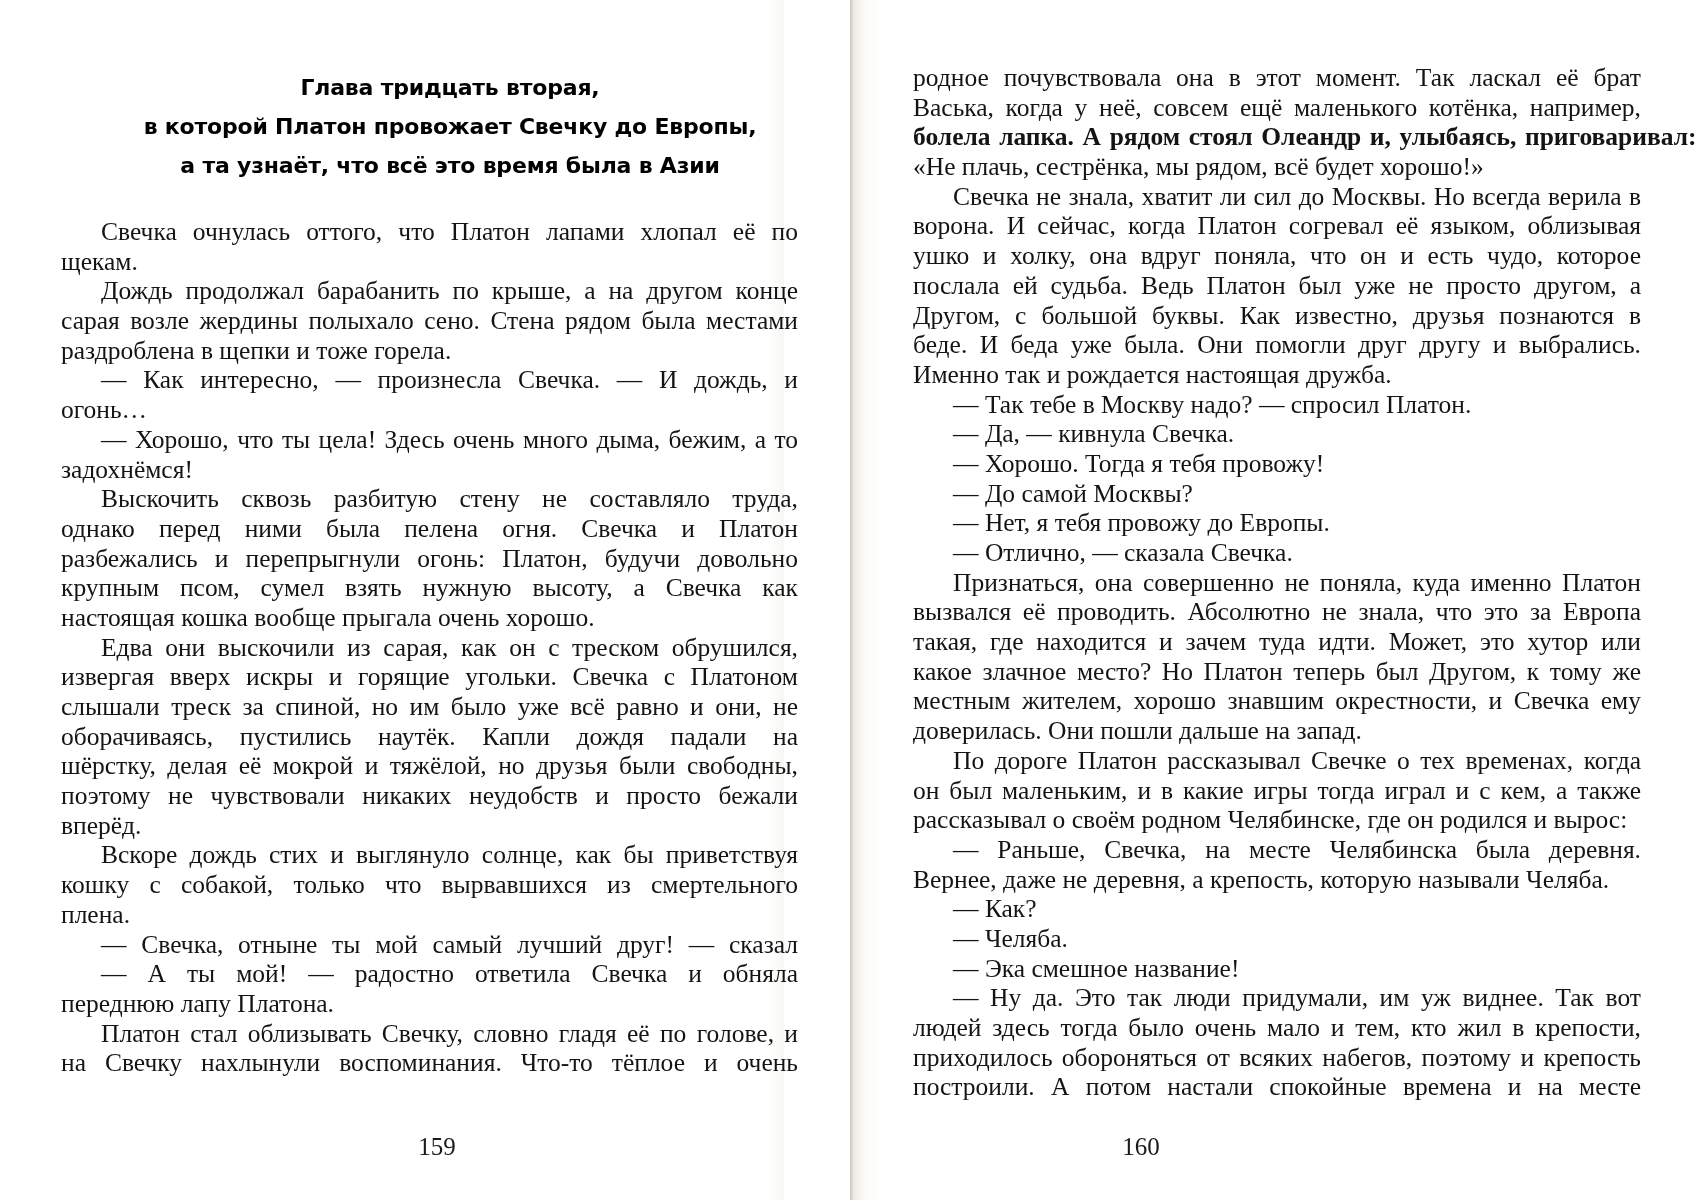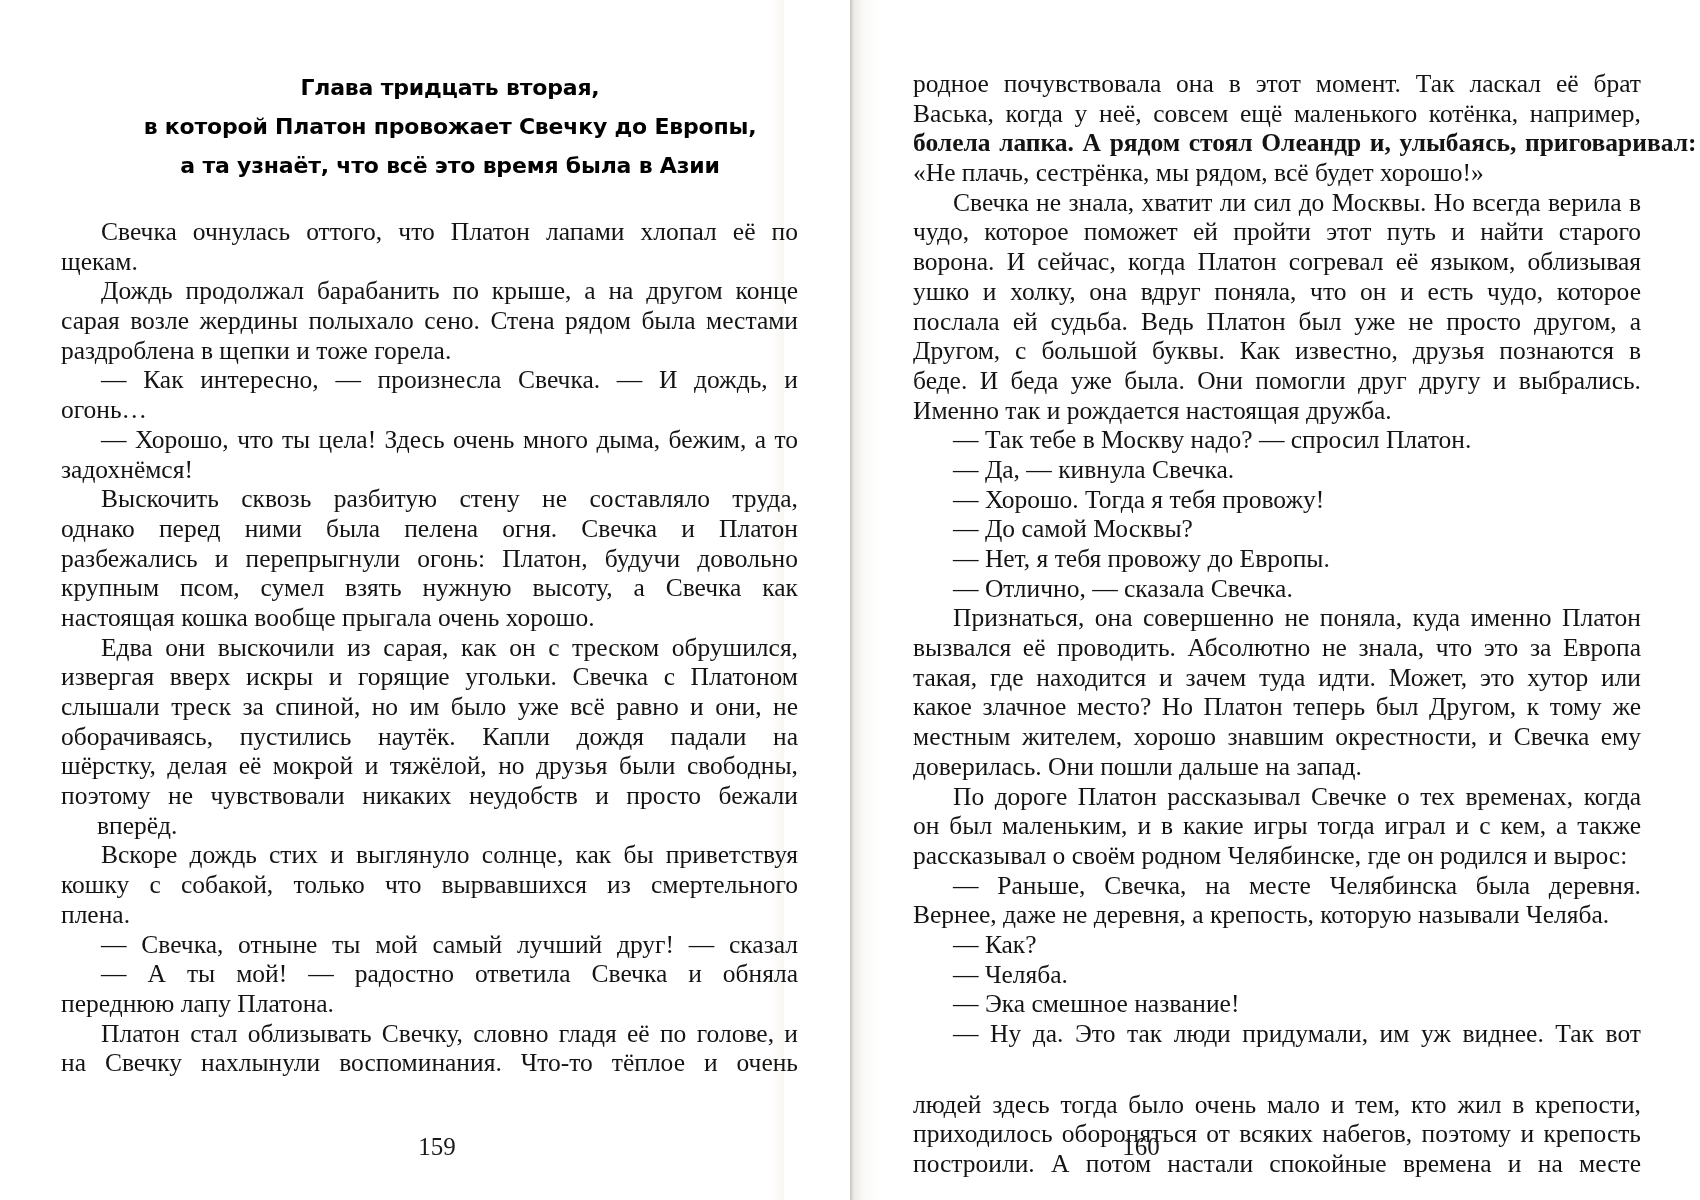--- a/index.html
+++ b/index.html
@@ -18,21 +18,21 @@
   }
   .title {
     position: absolute; left: 110px; width: 680px; top: 68px;
     font-family: "DejaVu Sans", sans-serif; font-weight: bold;
     font-size: 22px; line-height: 39px; text-align: center; color: #000;
     letter-spacing: -0.2px;
   }
   .title div { white-space: nowrap; }
   .text-block { position: absolute; }
   #left-text { left: 61px; width: 737px; top: 217px; }
-  #right-text { left: 63px; width: 728px; top: 69px; }
+  #right-text { left: 63px; width: 728px; top: 63px; }
   .line {
     height: 29.7px; line-height: 29.7px; font-size: 25.5px;
     text-align: justify; text-align-last: justify; white-space: nowrap;
     overflow: visible;
     transform-origin: left center;
   }
   .line.indent { padding-left: 40px; }
   .line.last { text-align-last: left; }
   .pagenum {
     position: absolute; font-size: 25px; top: 1133px; width: 100px; text-align: center;
@@ -64,41 +64,40 @@
       <div class="line" style="word-spacing: 17.748px; text-align: left; text-align-last: left;">однако перед ними была пелена огня. Свечка и Платон</div>
       <div class="line" style="word-spacing: 10.7812px; text-align: left; text-align-last: left;">разбежались и перепрыгнули огонь: Платон, будучи довольно</div>
       <div class="line" style="word-spacing: 14.4727px; text-align: left; text-align-last: left;">крупным псом, сумел взять нужную высоту, а Свечка как</div>
       <div class="line last" style="text-align: left;">настоящая кошка вообще прыгала очень хорошо.</div>
       <div class="line indent" style="word-spacing: 6.21528px; text-align: left; text-align-last: left;">Едва они выскочили из сарая, как он с треском обрушился,</div>
       <div class="line" style="word-spacing: 9.16406px; text-align: left; text-align-last: left;">извергая вверх искры и горящие угольки. Свечка с Платоном</div>
       <div class="line" style="word-spacing: 5.05339px; text-align: left; text-align-last: left;">слышали треск за спиной, но им было уже всё равно и они, не</div>
       <div class="line" style="word-spacing: 20.2188px; text-align: left; text-align-last: left;">оборачиваясь, пустились наутёк. Капли дождя падали на</div>
       <div class="line" style="word-spacing: 5.06771px; text-align: left; text-align-last: left;">шёрстку, делая её мокрой и тяжёлой, но друзья были свободны,</div>
       <div class="line" style="word-spacing: 11.1094px; text-align: left; text-align-last: left;">поэтому не чувствовали никаких неудобств и просто бежали</div>
-      <div class="line last" style="text-align: right; margin-left: 36px;">вперёд.</div>
+      <div class="line last" style="text-align: right;">вперёд.</div>
       <div class="line indent" style="word-spacing: 5.86914px; text-align: left; text-align-last: left;">Вскоре дождь стих и выглянуло солнце, как бы приветствуя</div>
       <div class="line" style="word-spacing: 13.8192px; text-align: left; text-align-last: left;">кошку с собакой, только что вырвавшихся из смертельного</div>
       <div class="line last" style="text-align: left;">плена.</div>
       <div class="line indent" style="word-spacing: 8.36111px; text-align: left; text-align-last: left;">— Свечка, отныне ты мой самый лучший друг! — сказал</div>
       <div class="line indent" style="word-spacing: 14.6111px; text-align: left; text-align-last: left;">— А ты мой! — радостно ответила Свечка и обняла</div>
       <div class="line last" style="text-align: left;">переднюю лапу Платона.</div>
       <div class="line indent" style="word-spacing: 3.96007px; text-align: left; text-align-last: left;">Платон стал облизывать Свечку, словно гладя её по голове, и</div>
       <div class="line" style="word-spacing: 12.5469px; text-align: left; text-align-last: left;">на Свечку нахлынули воспоминания. Что-то тёплое и очень</div>
     </div>
   <div class="pagenum" id="pagenum-left">159</div>
 </div>
 
 <div class="page" id="page-right">
   <div class="text-block" id="right-text">
       <div class="line" style="word-spacing: 8.5191px; text-align: left; text-align-last: left;">родное почувствовала она в этот момент. Так ласкал её брат</div>
       <div class="line" style="word-spacing: 5.27148px; text-align: right; text-align-last: left;">Васька, когда у неё, совсем ещё маленького котёнка, например,</div>
       <div class="line" style="word-spacing: 2.24414px; text-align: left; text-align-last: left; font-weight: bold;">болела лапка. А рядом стоял Олеандр и, улыбаясь, приговаривал:</div>
       <div class="line last" style="text-align: left;">«Не плачь, сестрёнка, мы рядом, всё будет хорошо!»</div>
       <div class="line indent" style="word-spacing: 0.982955px; text-align: left; text-align-last: left;">Свечка не знала, хватит ли сил до Москвы. Но всегда верила в</div>
-      <div class="line" style="word-spacing: 8.91146px; text-align: left; text-align-last: left;">чудо, которое поможет ей пройти этот путь и найти старого</div>
       <div class="line" style="word-spacing: 5.86719px; text-align: left; text-align-last: left;">ворона. И сейчас, когда Платон согревал её языком, облизывая</div>
       <div class="line" style="word-spacing: 7.2571px; text-align: left; text-align-last: left;">ушко и холку, она вдруг поняла, что он и есть чудо, которое</div>
       <div class="line" style="word-spacing: 6.60938px; text-align: left; text-align-last: left;">послала ей судьба. Ведь Платон был уже не просто другом, а</div>
       <div class="line" style="word-spacing: 8.57617px; text-align: left; text-align-last: left;">Другом, с большой буквы. Как известно, друзья познаются в</div>
       <div class="line" style="word-spacing: 6.03281px; text-align: left; text-align-last: left;">беде. И беда уже была. Они помогли друг другу и выбрались.</div>
       <div class="line last" style="text-align: left;">Именно так и рождается настоящая дружба.</div>
       <div class="line indent last" style="text-align: left;">— Так тебе в Москву надо? — спросил Платон.</div>
       <div class="line indent last" style="text-align: left;">— Да, — кивнула Свечка.</div>
       <div class="line indent last" style="text-align: left;">— Хорошо. Тогда я тебя провожу!</div>
       <div class="line indent last" style="text-align: left;">— До самой Москвы?</div>
@@ -112,18 +111,18 @@
       <div class="line last" style="text-align: left;">доверилась. Они пошли дальше на запад.</div>
       <div class="line indent" style="word-spacing: 4.10938px; text-align: left; text-align-last: left;">По дороге Платон рассказывал Свечке о тех временах, когда</div>
       <div class="line" style="word-spacing: 3.56731px; text-align: left; text-align-last: left;">он был маленьким, и в какие игры тогда играл и с кем, а также</div>
       <div class="line last" style="text-align: left;">рассказывал о своём родном Челябинске, где он родился и вырос:</div>
       <div class="line indent" style="word-spacing: 12.4665px; text-align: left; text-align-last: left;">— Раньше, Свечка, на месте Челябинска была деревня.</div>
       <div class="line last" style="text-align: left;">Вернее, даже не деревня, а крепость, которую называли Челяба.</div>
       <div class="line indent last" style="text-align: left;">— Как?</div>
       <div class="line indent last" style="text-align: left;">— Челяба.</div>
       <div class="line indent last" style="text-align: left;">— Эка смешное название!</div>
       <div class="line indent" style="word-spacing: 5.1804px; text-align: left; text-align-last: left;">— Ну да. Это так люди придумали, им уж виднее. Так вот</div>
-      <div class="line" style="word-spacing: 4.42045px; text-align: left; text-align-last: left; margin-top: 41px;">людей здесь тогда было очень мало и тем, кто жил в крепости,</div>
+      <div class="line" style="word-spacing: 4.42045px; text-align: left; text-align-last: left;">людей здесь тогда было очень мало и тем, кто жил в крепости,</div>
       <div class="line" style="word-spacing: 2.95089px; text-align: left; text-align-last: left;">приходилось обороняться от всяких набегов, поэтому и крепость</div>
       <div class="line" style="word-spacing: 9.95508px; text-align: left; text-align-last: left;">построили. А потом настали спокойные времена и на месте</div>
     </div>
   <div class="pagenum" id="pagenum-right">160</div>
 </div>
 
 </body></html>

